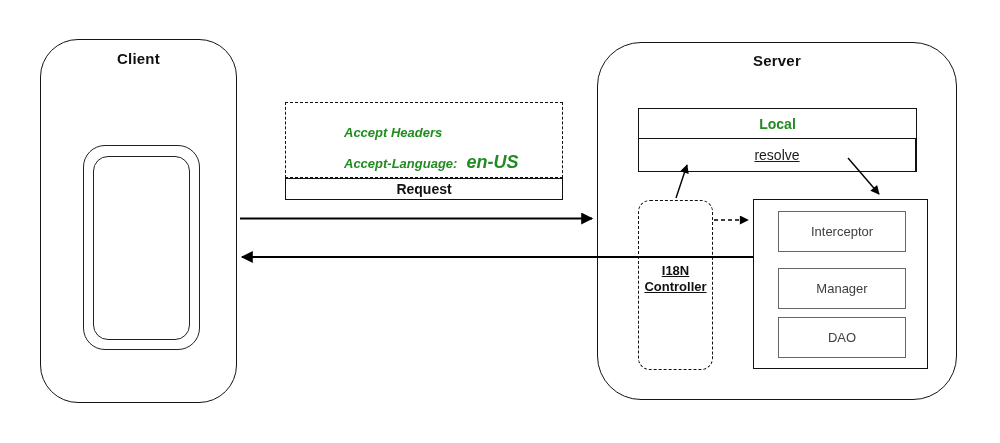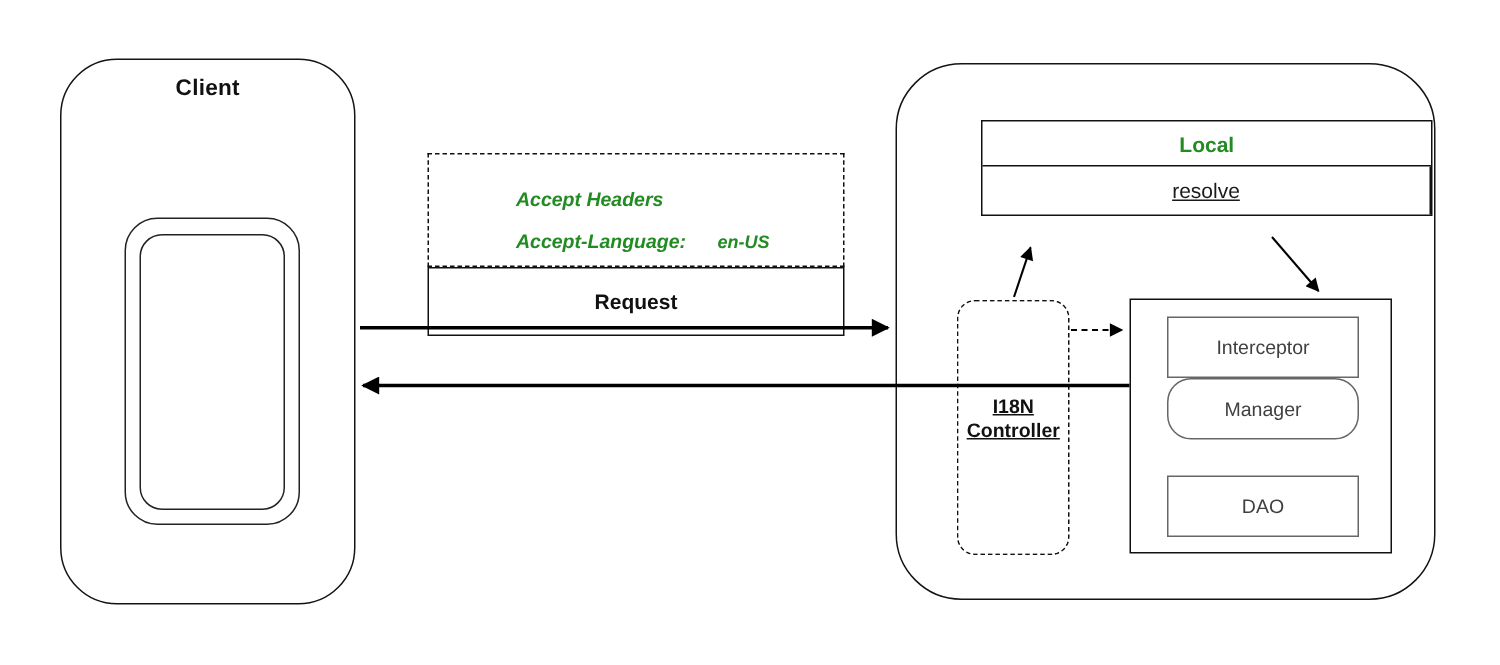--- a/index.html
+++ b/index.html
@@ -20,43 +20,43 @@
   #phone-outer{left:83px;top:145px;width:117px;height:205px;border:1.3px solid #222;border-radius:22px;}
   #phone-inner{left:93px;top:156px;width:97px;height:184px;border:1.2px solid #222;border-radius:15px;}
 
   
   #headers-box{left:285px;top:102px;width:278px;height:76px;border:1.2px dashed #111;}
   .mono-green{font-family:Liberation Sans, sans-serif;font-style:italic;font-weight:bold;
     font-size:13px;color:var(--green,#228B22);white-space:pre;}
   #hdr-line1{left:344px;top:125px;}
   #hdr-line2{left:344px;top:152px;}
   .sans-green-bi{font-family:"Liberation Sans",sans-serif;font-style:italic;font-weight:bold;
-    font-size:12px;color:var(--green,#228B22);margin-left:21px;text-align:right;}
-  #request-box{left:285px;top:178px;width:278px;height:46px;border:1.4px solid #111;
+    font-size:18px;color:var(--green,#228B22);margin-left:9px;text-align:right;}
+  #request-box{left:285px;top:178px;width:278px;height:22px;border:1.4px solid #111;
     display:flex;align-items:center;justify-content:center;font-size:14px;font-weight:bold;color:#111;}
 
   
-  #local-table{left:638px;top:80px;width:301px;border:1.3px solid #111;margin-left:16px;}
+  #local-table{left:638px;top:108px;width:279px;border:1.3px solid #111;}
   #local-header{height:29px;display:flex;align-items:center;justify-content:center;
     font-size:14px;font-weight:bold;color:var(--green,#228B22);border-bottom:1.3px solid #111;}
   #local-row{display:flex;height:32px;}
   .local-cell{display:flex;align-items:center;justify-content:center;font-size:14px;color:#1a1a1a;flex:1;text-decoration:underline;}
   #local-cell-resolve{border-right:1.3px solid #111;}
 
   
   #i18n-box{left:638px;top:200px;width:75px;height:170px;border:1.2px dashed #111;border-radius:12px;}
   #i18n-label{left:633px;top:263px;width:85px;text-align:center;font-size:13px;font-weight:bold;
     color:#111;line-height:16px;text-decoration:underline;}
 
   
   #backend-box{left:753px;top:199px;width:175px;height:170px;border:1.4px solid #111;}
   .inner-box{left:778px;width:128px;height:41px;border:1.2px solid var(--inner_border,#666);
     display:flex;align-items:center;justify-content:center;font-size:13px;color:var(--inner_text,#404040);}
   #box-controller{top:211px;}
-  #box-manager{top:252px;border-radius:16px;}
+  #box-manager{top:268px;}
   #box-dao{top:317px;}
 
   #arrow-layer{position:absolute;left:0;top:0;pointer-events:none;}
 </style>
 </head>
 <body>
 
 <div id="stage">
 
   <div class="abs" id="client-box"></div>
@@ -65,20 +65,21 @@
   <div class="abs" id="phone-inner"></div>
 
   <div class="abs" id="headers-box"></div>
   <div class="abs mono-green" id="hdr-line1">Accept Headers</div>
   <div class="abs" id="hdr-line2">
     <span class="mono-green">Accept-Language:</span><span class="sans-green-bi">en-US</span>
   </div>
   <div class="abs" id="request-box">Request</div>
 
   <div class="abs" id="server-box"></div>
+  <div class="abs big-title" id="server-title">Server</div>
 
   <div class="abs" id="local-table">
     <div id="local-header">Local</div>
     <div id="local-row">
       <div class="local-cell" id="local-cell-resolve">resolve</div>
     </div>
   </div>
 
   <div class="abs" id="i18n-box"></div>
   <div class="abs" id="i18n-label">

